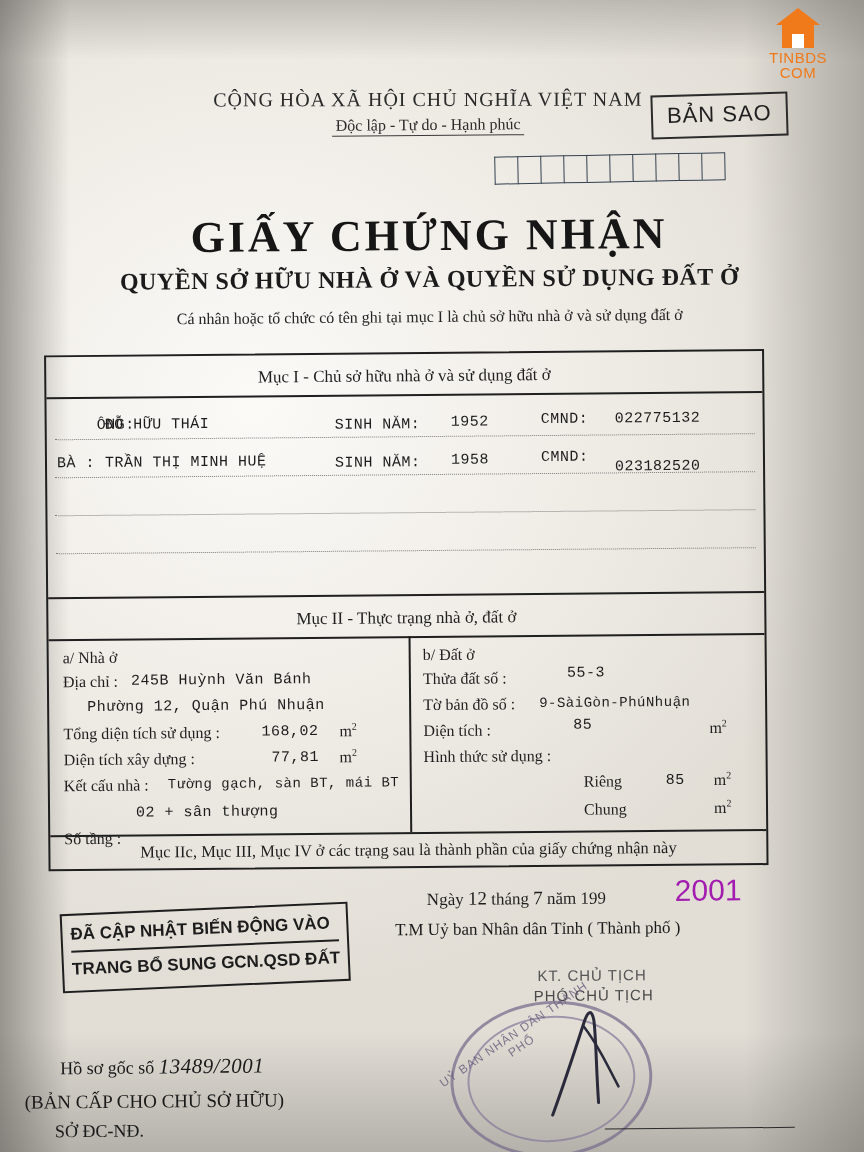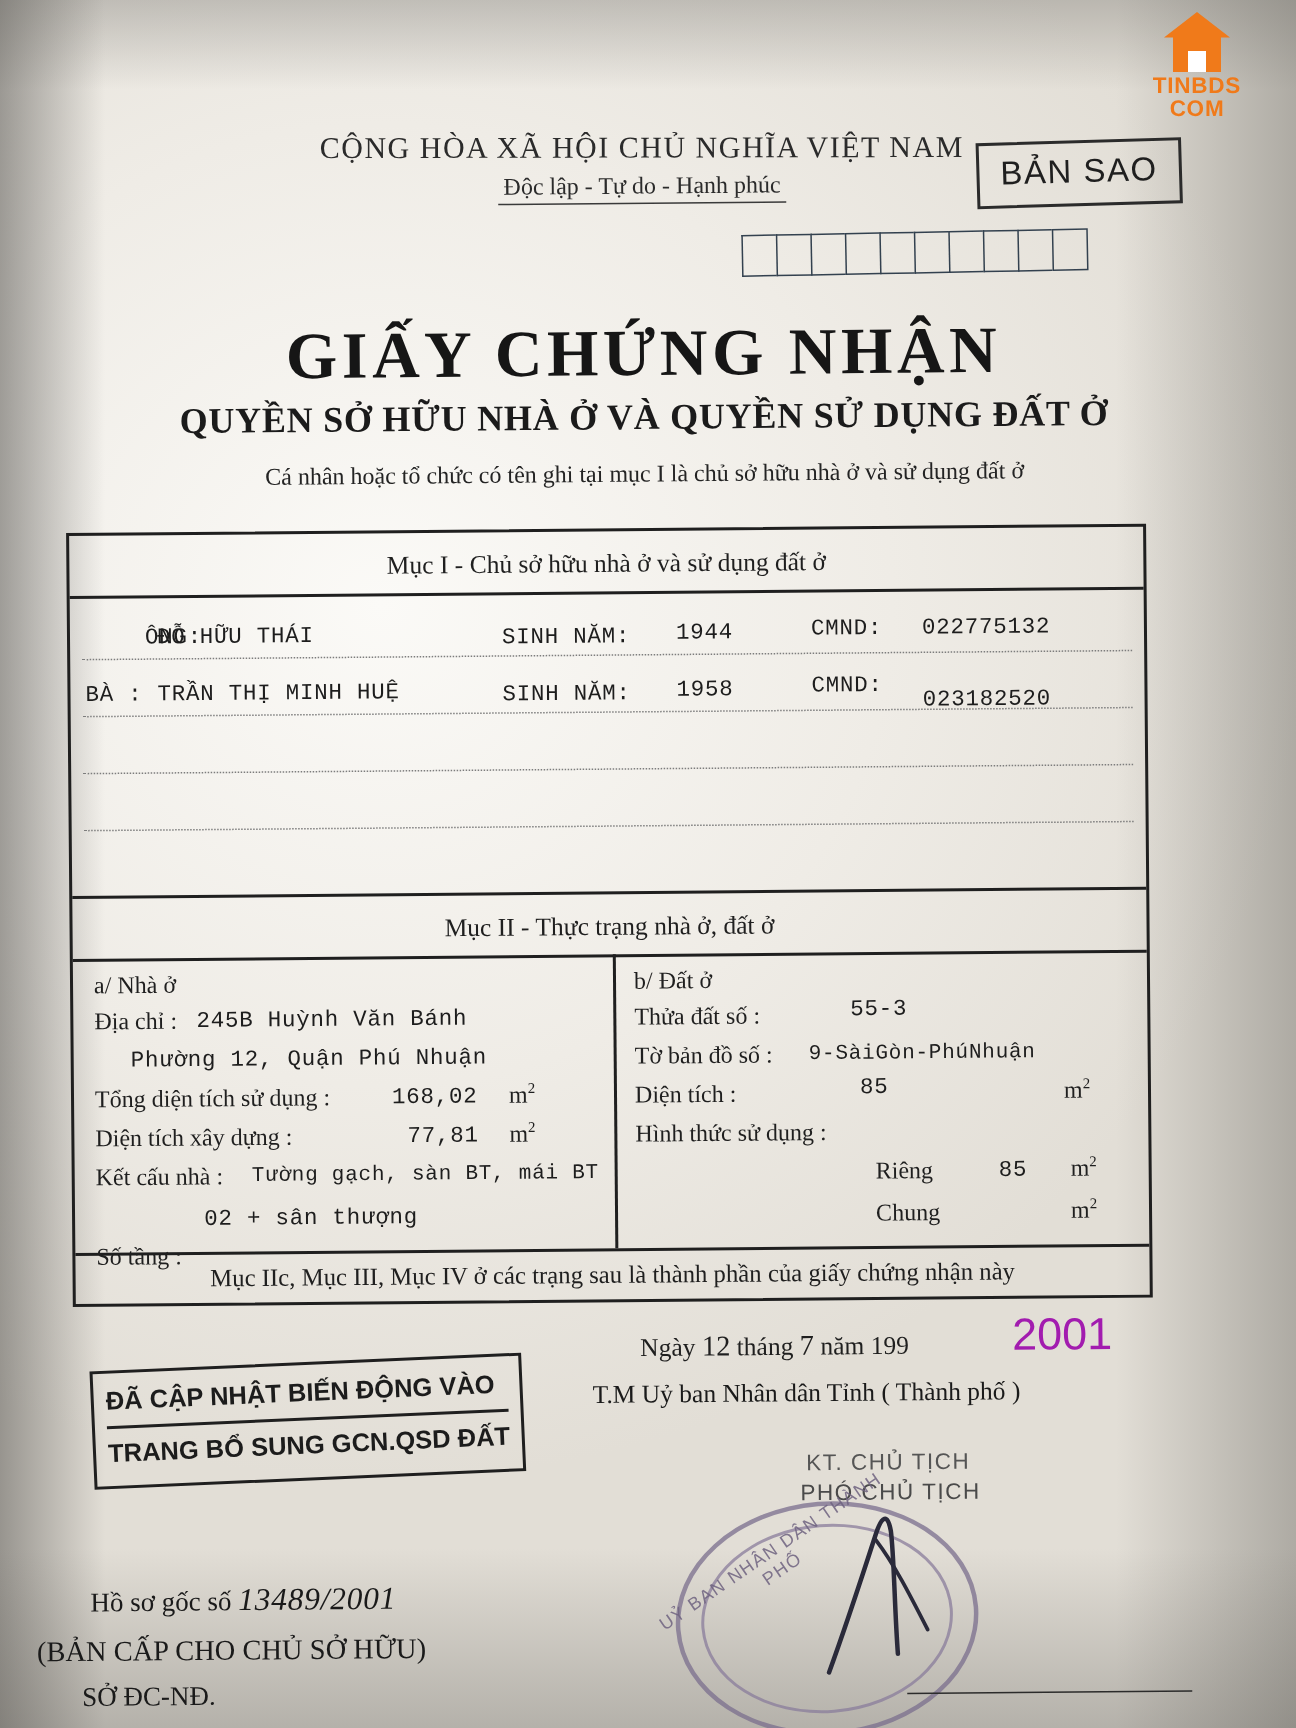--- a/index.html
+++ b/index.html
@@ -74,21 +74,21 @@
     width: 32px; height: 24px;
     background: #f07a1a;
   }
   .logo .door {
     position: absolute; left: 16px; top: 26px;
     width: 12px; height: 14px;
     background: #ffffff;
   }
   .logo .word {
     font-family: "Liberation Sans", sans-serif;
-    font-weight: bold;
+    font-weight: normal;
     font-size: 15px;
     letter-spacing: .5px;
     color: #f07a1a;
     line-height: 15px;
   }
 
   .doc {
     position: absolute;
     left: 0; top: 0; width: 864px; height: 1152px;
     transform: rotate(-0.5deg);
@@ -399,21 +399,21 @@
     <div class="subtitle">Cá nhân hoặc tổ chức có tên ghi tại mục I là chủ sở hữu nhà ở và sử dụng đất ở</div>
 
     <div class="frame">
 
       <div class="sec-title" style="top:12px;">Mục I - Chủ sở hữu nhà ở và sử dụng đất ở</div>
       <div class="hr" style="top:40px;"></div>
 
       <div class="abs hand" style="left:10px; top:60px;margin-left:40px;">ÔNG:</div>
       <div class="abs hand" style="left:58px; top:60px;">ĐỖ HỮU THÁI</div>
       <div class="abs hand" style="left:288px; top:62px;">SINH NĂM:</div>
-      <div class="abs hand" style="left:404px; top:60px;">1944</div>
+      <div class="abs hand" style="left:404px; top:60px;">1952</div>
       <div class="abs hand" style="left:494px; top:58px;">CMND:</div>
       <div class="abs hand" style="left:568px; top:58px;">022775132</div>
       <div class="dotline" style="left:8px; top:82px; width:700px;"></div>
 
       <div class="abs hand" style="left:10px; top:98px;">BÀ :</div>
       <div class="abs hand" style="left:58px; top:98px;">TRẦN THỊ MINH HUỆ</div>
       <div class="abs hand" style="left:288px; top:100px;">SINH NĂM:</div>
       <div class="abs hand" style="left:404px; top:98px;">1958</div>
       <div class="abs hand" style="left:494px; top:96px;">CMND:</div>
       <div class="abs hand" style="left:568px; top:106px;">023182520</div>

